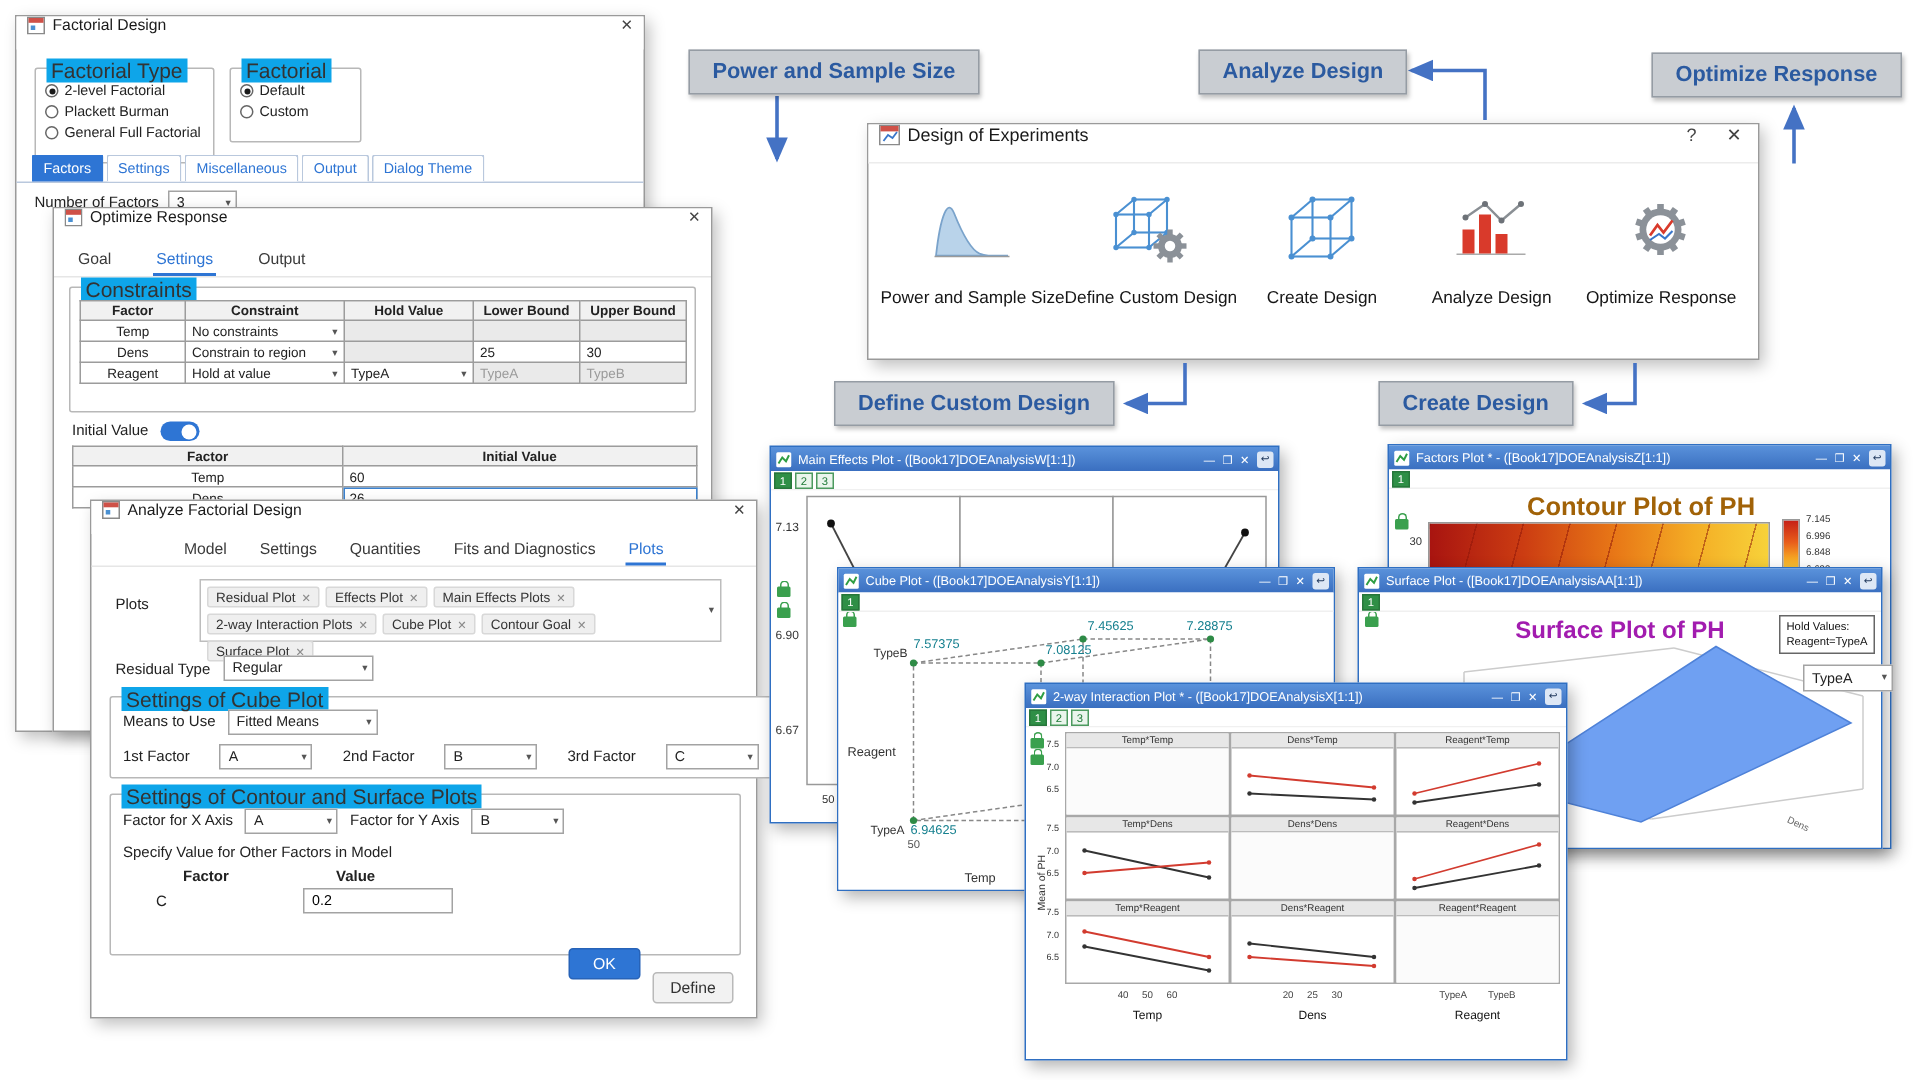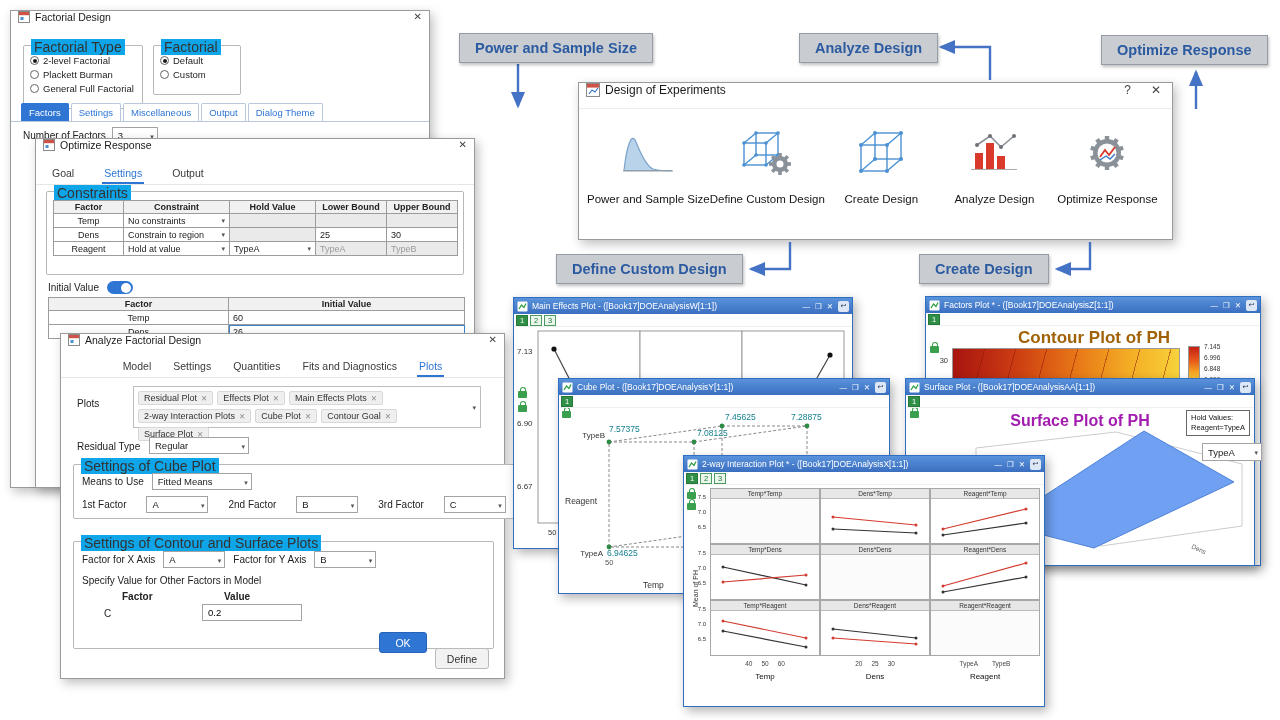--- a/index.html
+++ b/index.html
@@ -283,21 +283,21 @@
             <span>B</span>
             <span class="car">▾</span>
           </span>
         <span class="lbl">3rd Factor</span>
         <span class="dd" style="width:62px">
             <span>C</span>
             <span class="car">▾</span>
           </span>
       </div>
     </div>
-    <div class="grp" style="left:12px;top:207px;width:421px;height:108px">
+    <div class="grp" style="left:12px;top:195px;width:421px;height:108px">
       <span class="leg">Settings of Contour and Surface Plots</span>
       <div style="position:absolute;left:8px;top:9px;display:flex;align-items:center;gap:8px">
         <span class="lbl">Factor for X Axis</span>
         <span class="dd" style="width:62px">
             <span>A</span>
             <span class="car">▾</span>
           </span>
         <span class="lbl">Factor for Y Axis</span>
         <span class="dd" style="width:62px">
             <span>B</span>

